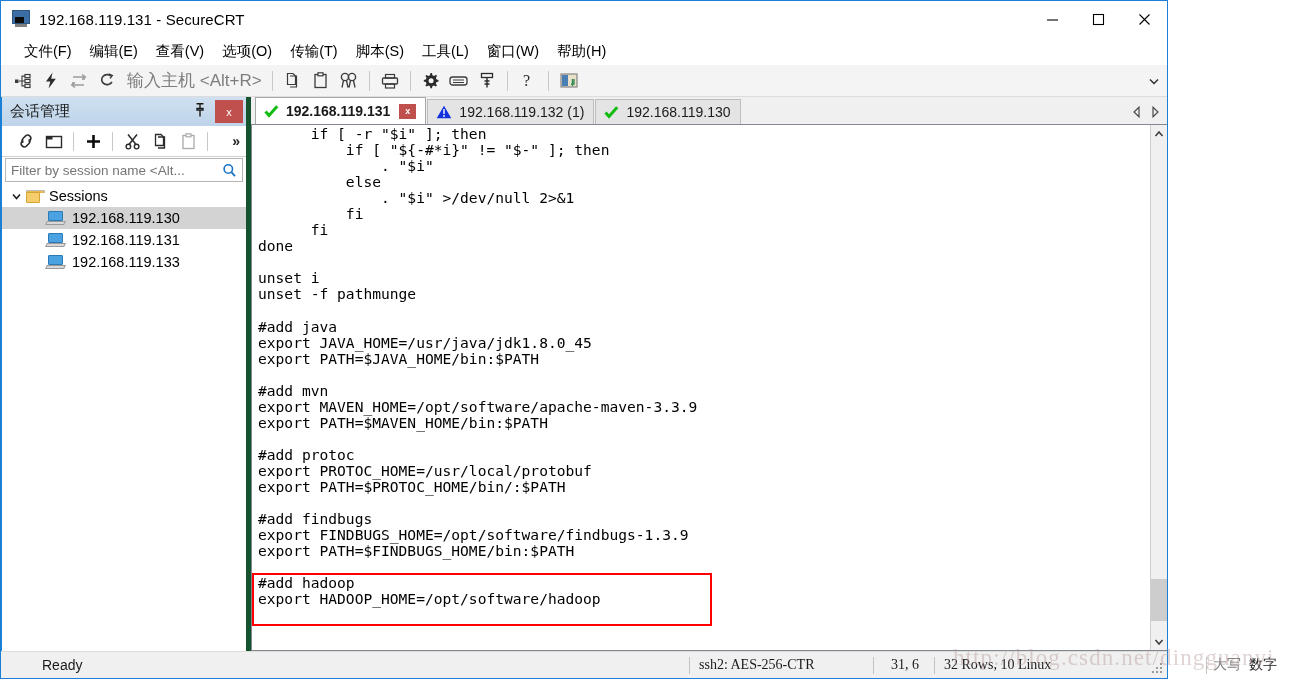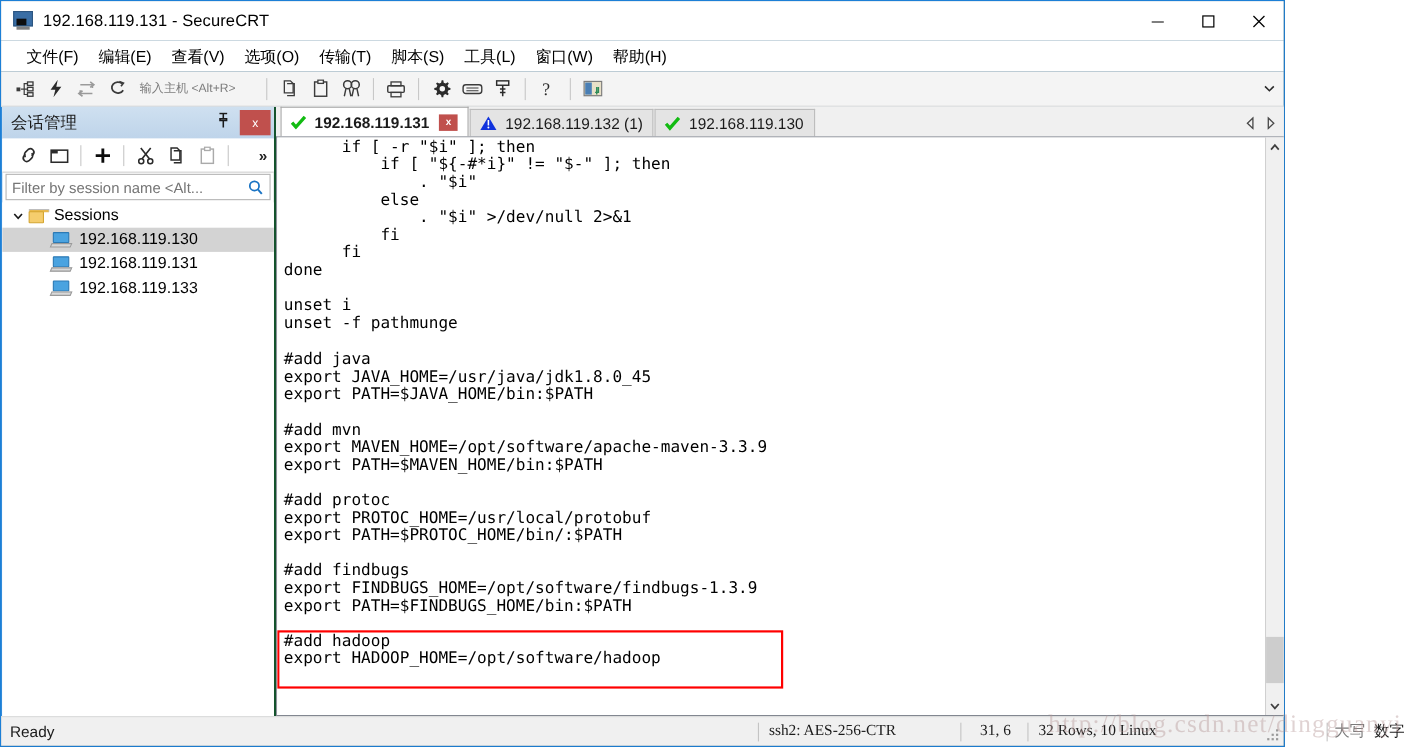--- a/index.html
+++ b/index.html
@@ -104,24 +104,24 @@
     width: 28px; height: 26px;
     display: flex; align-items: center; justify-content: center;
     cursor: default;
   }
   .tb-sep {
     width: 1px; height: 20px;
     background: #c8c8c8;
     margin: 0 6px;
   }
   .tb-hostlabel {
-    font-size: 11px;
+    font-size: 17px;
     color: #7d7d7d;
     margin-left: 6px;
-    margin-right: 22px;
+    margin-right: 4px;
     white-space: nowrap;
   }
   .tb-dropdown {
     position: absolute;
     right: 6px; top: 50%;
     transform: translateY(-50%);
     cursor: default;
   }
 
   
@@ -132,21 +132,21 @@
     background: #f0f0f0;
   }
 
   
   .sessmgr {
     width: 250px;
     flex: 0 0 250px;
     display: flex;
     flex-direction: column;
     background: #ffffff;
-    border-right: 2px solid #14532d;
+    border-right: 5px solid #14532d;
     border-left: 1px solid #1c7fd6;
     min-height: 0;
   }
   .sm-header {
     height: 29px;
     flex: 0 0 29px;
     background: linear-gradient(to bottom, #cfe0f0, #bed4ea);
     display: flex;
     align-items: center;
     position: relative;
@@ -423,20 +423,21 @@
   .statusbar {
     height: 27px;
     flex: 0 0 27px;
     background: #f0f0f0;
     display: flex;
     align-items: center;
     border-top: 1px solid #dcdcdc;
     position: relative;
     font-size: 14px;
     color: #1a1a1a;
+    padding-left: 33px;
   }
   .sb-ready {
     padding-left: 8px;
     flex: 0 0 auto;
   }
   .sb-cell {
     position: absolute;
     top: 50%;
     transform: translateY(-50%);
     white-space: nowrap;

